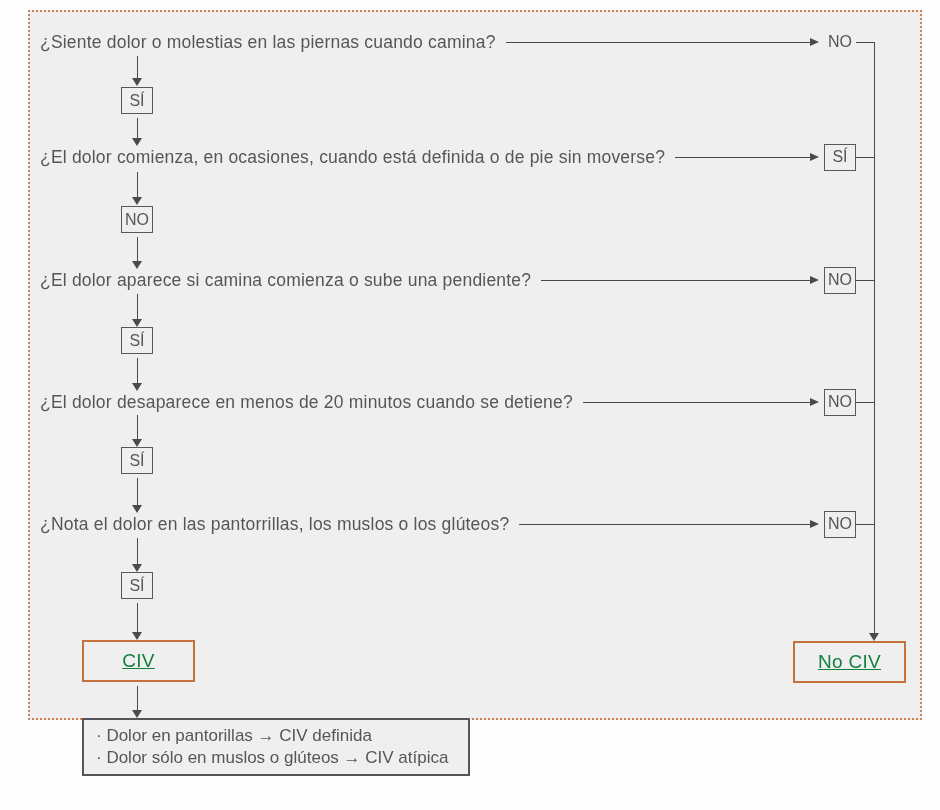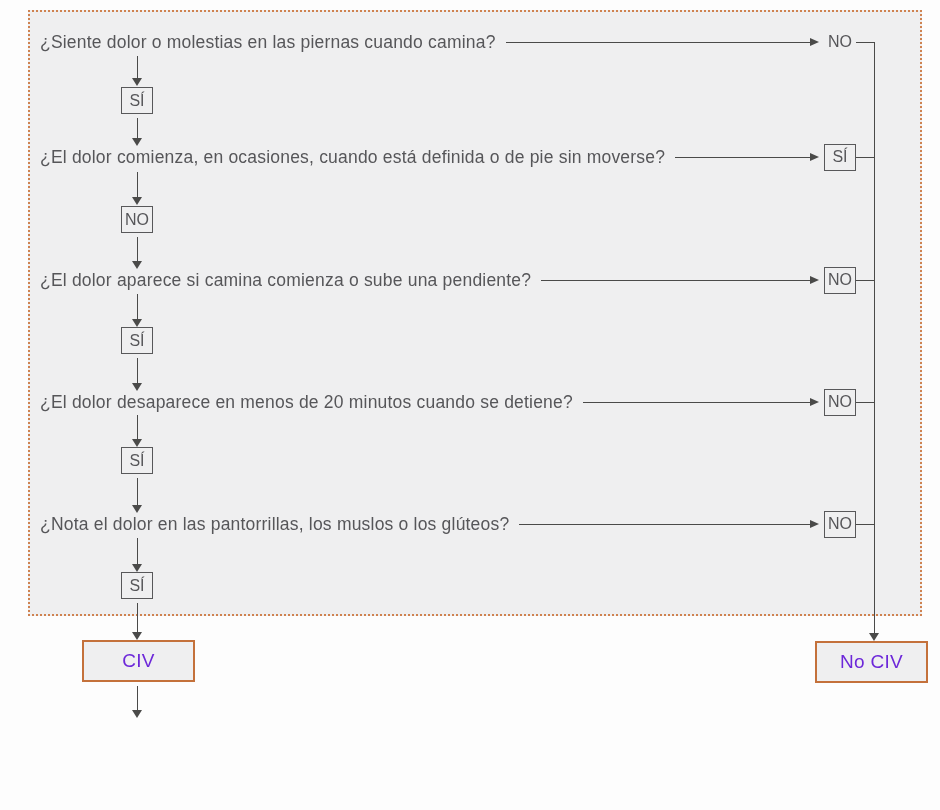--- a/index.html
+++ b/index.html
@@ -11,21 +11,21 @@
   }
   *{box-sizing:border-box;margin:0;padding:0;}
   html,body{background:#fdfdfd;}
   .page{
     position:relative;width:940px;height:810px;
     background:#fdfdfd;overflow:hidden;
     font-family:"Liberation Sans","DejaVu Sans",sans-serif;
     color:var(--text);
   }
   .panel{
-    position:absolute;left:28px;top:10px;width:894px;height:606px;
+    position:absolute;left:28px;top:10px;width:894px;height:710px;
     background:var(--panel);
     border:2px dotted var(--dot);
   }
   
   .qrow{
     position:absolute;left:10px;width:834px;height:22px;
     display:flex;align-items:center;
   }
   .qtext{font-size:17.5px;letter-spacing:.2px;white-space:nowrap;color:var(--text);}
   .hline{flex:1;height:1px;background:var(--line);margin-left:10px;}
@@ -52,21 +52,21 @@
   .sbox{
     position:absolute;left:91px;width:32px;height:27px;
     border:1px solid #58585a;background:var(--panel);
     display:flex;align-items:center;justify-content:center;font-size:16px;
   }
   
   .outcome{
     position:absolute;width:113px;height:42px;
     border:2px solid var(--orange);background:var(--panel);
     display:flex;align-items:center;justify-content:center;
-    font-size:19px;color:#6d28d9;letter-spacing:.3px;
+    font-size:19px;color:#15803d;letter-spacing:.3px;text-decoration:underline;
   }
   
   .note{
     position:absolute;left:52px;top:706px;width:388px;height:58px;
     border:2px solid #55555a;background:var(--panel);
     display:flex;flex-direction:column;justify-content:center;
     padding:4px 12px;gap:2px;
   }
   .note-line{font-size:17px;white-space:nowrap;color:var(--text);}
 </style>
@@ -130,17 +130,21 @@
 
     <div class="sbox" style="top:75px">SÍ</div>
     <div class="sbox" style="top:194px">NO</div>
     <div class="sbox" style="top:315px">SÍ</div>
     <div class="sbox" style="top:435px">SÍ</div>
     <div class="sbox" style="top:560px">SÍ</div>
 
     <div class="varrow" style="left:844px;top:30px;height:591px"></div>
 
     <div class="outcome" style="left:52px;top:628px">CIV</div>
-    <div class="outcome" style="left:785px;top:629px">No CIV</div>
+    <div class="outcome" style="left:763px;top:629px">No CIV</div>
 
+    <div class="note">
+      <span class="note-line">· Dolor en pantorillas → CIV definida</span>
+      <span class="note-line">· Dolor sólo en muslos o glúteos → CIV atípica</span>
+    </div>
 
   </div>
 </div>
 
 </body></html>

